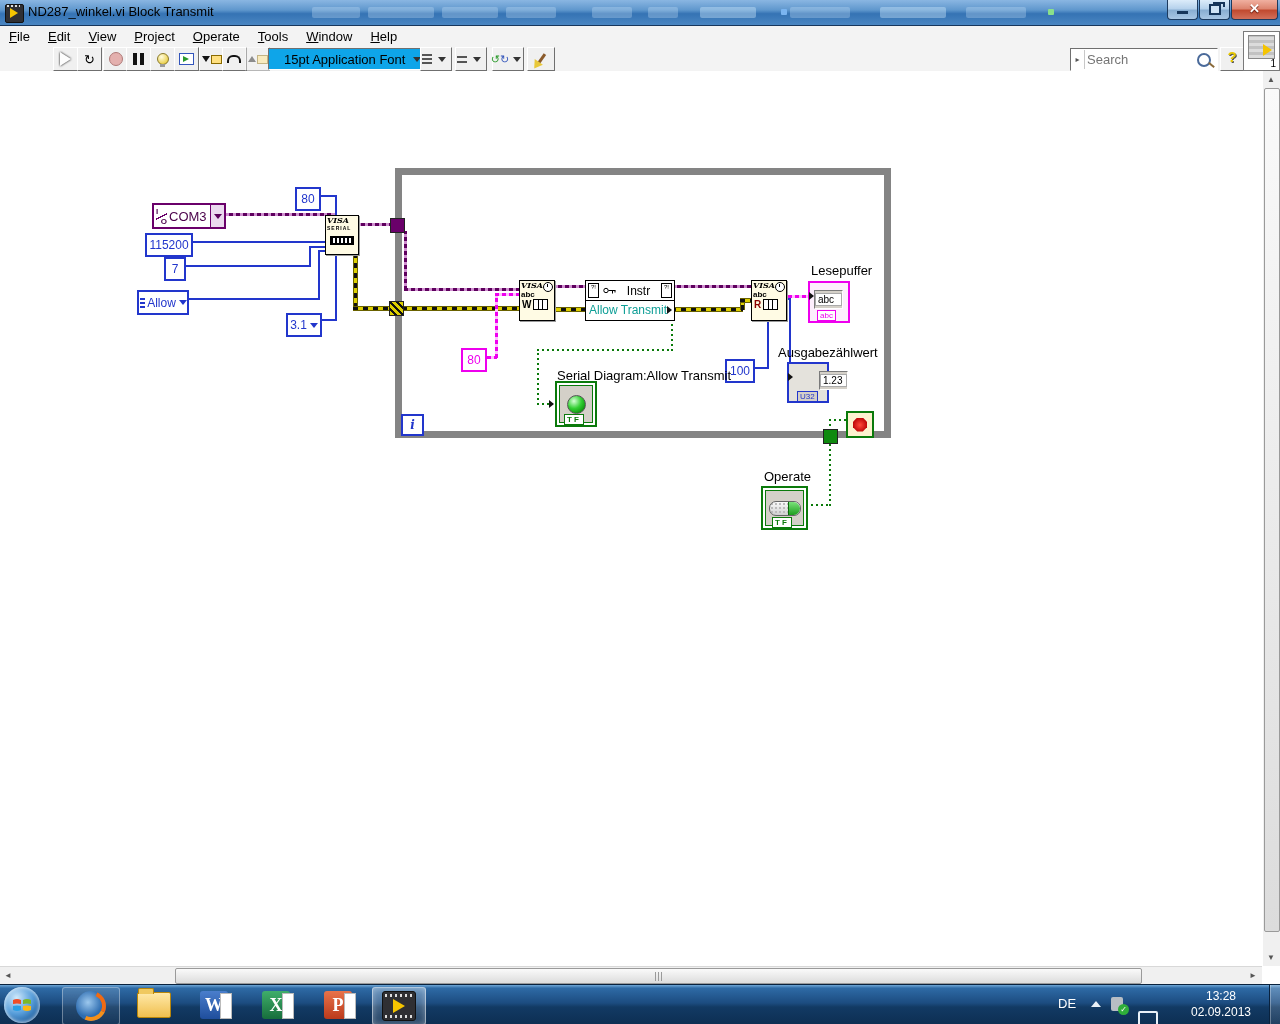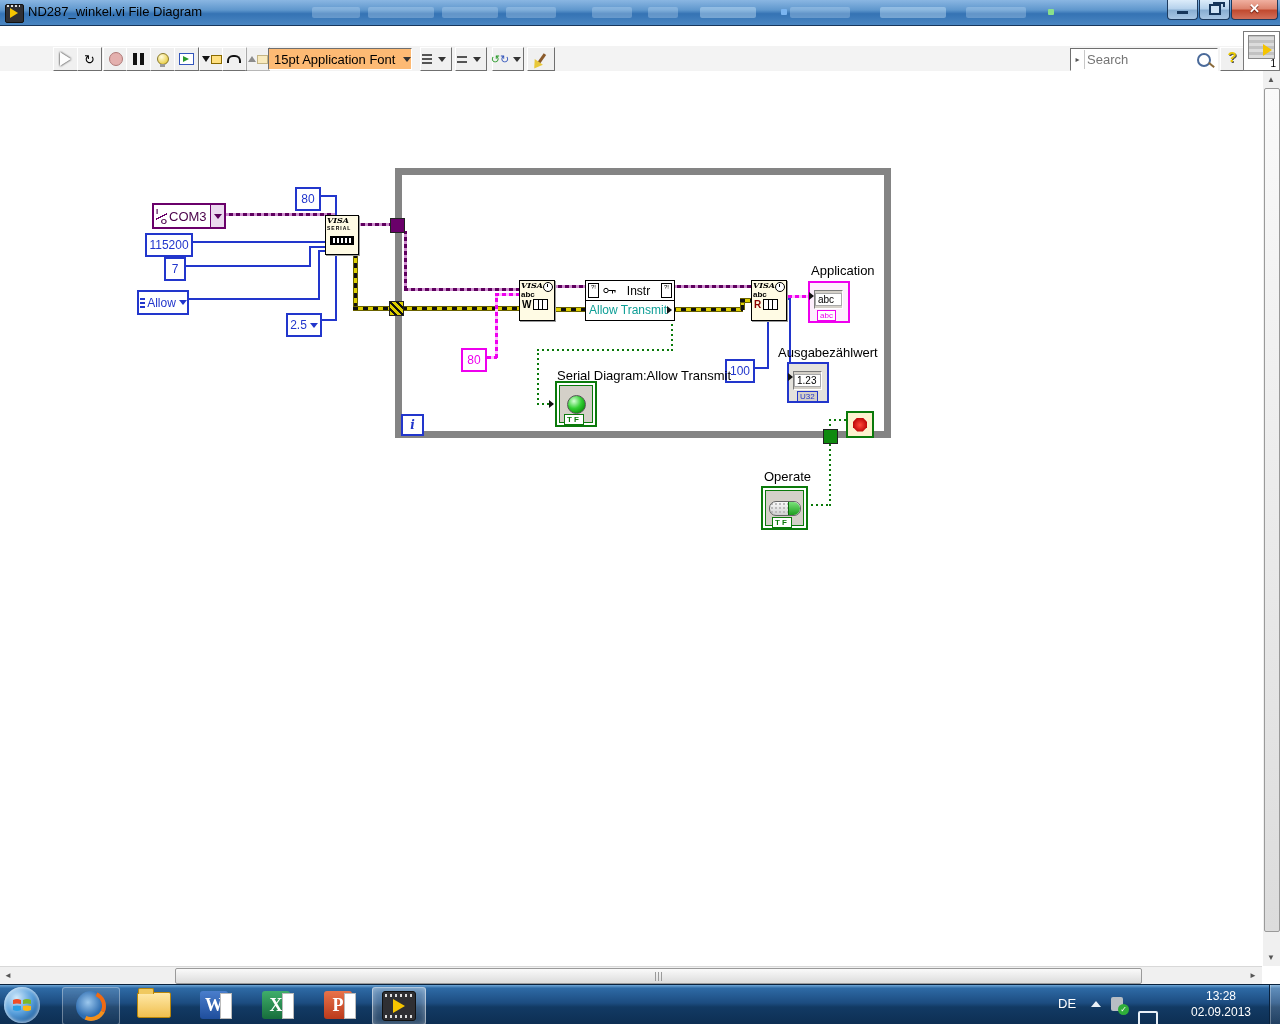--- a/index.html
+++ b/index.html
@@ -32,22 +32,22 @@
   .menu-item::first-letter{text-decoration:underline;}
   .toolbar{left:0;top:46px;width:1280px;height:25px;background:#f3f3f3;border-bottom:1px solid #808080;}
   .tbtn{position:absolute;top:1px;width:23px;height:22px;background:#f0f0f0;
     border:1px solid;border-color:#fff #6f6f6f #6f6f6f #fff;display:flex;align-items:center;justify-content:center;}
   .runarrow{width:0;height:0;border-left:11px solid #fdfdfd;border-top:7px solid transparent;border-bottom:7px solid transparent;filter:drop-shadow(0 0 1px #000);}
   .circ{width:12px;height:12px;border-radius:50%;background:#e4b0ae;border:1px solid #b07a78;}
   .pausebars{display:flex;gap:3px;}
   .pausebars b{display:block;width:4px;height:12px;background:#111;}
   .bulb{width:10px;height:10px;border-radius:50%;background:radial-gradient(circle at 35% 30%,#fffce0,#ecd355 70%,#b99a2a);border:1px solid #8a7a2a;position:relative;}
   .bulb:after{content:"";position:absolute;left:2px;top:10px;width:5px;height:3px;background:#9a9a9a;}
-  .fontbox{position:absolute;left:268px;top:2px;width:142px;height:20px;background:#fdba74;
-    border:1px solid;border-color:#6f6f6f #fff #fff #6f6f6f;display:flex;align-items:center;font-size:13px;}
+  .fontbox{position:absolute;left:268px;top:2px;width:142px;height:20px;background:#0ea5e9;
+    border:1px solid;border-color:#6f6f6f #fff #fff #6f6f6f;display:flex;align-items:center;font-size:13px;padding-left:10px;}
   .fontbox span.txt{flex:1;padding-left:5px;white-space:nowrap;}
   .ddsep{width:1px;height:16px;background:#9a9a9a;margin:0 2px;}
   .tri-dn{width:0;height:0;border-left:4px solid transparent;border-right:4px solid transparent;border-top:5px solid #333;margin:0 4px;}
   .searchbox{position:absolute;left:1070px;top:2px;width:146px;height:21px;background:#fff;
     border:1px solid;border-color:#6f6f6f #fff #fff #6f6f6f;display:flex;align-items:center;}
   .searchbox input{border:none;outline:none;flex:1;font:13px "Liberation Sans",sans-serif;color:#0c4a6e;min-width:0;background:transparent;}
   .histbtn{width:13px;height:19px;display:flex;align-items:center;justify-content:center;border-right:1px solid #c8c8c8;font-size:8px;color:#555;}
   .mag{width:10px;height:10px;border:2px solid #4a6a9a;border-radius:50%;position:relative;margin-right:6px;}
   .mag:after{content:"";position:absolute;left:9px;top:9px;width:7px;height:2px;background:#8a6a3a;transform:rotate(40deg);}
   .helpbtn{position:absolute;left:1220px;top:1px;width:22px;height:22px;background:#f0f0f0;border:1px solid;border-color:#fff #6f6f6f #6f6f6f #fff;
@@ -191,35 +191,45 @@
     <div class="ghost" style="left:700px;width:56px;background:rgba(215,238,255,.38);"></div>
     <div class="ghost" style="left:790px;width:60px;"></div>
     <div class="ghost" style="left:880px;width:66px;background:rgba(215,238,255,.38);"></div>
     <div class="ghost" style="left:966px;width:60px;"></div>
     <div class="dot" style="left:781px;background:#7ab4f0;"></div>
     <div class="dot" style="left:1048px;background:#8ae08a;"></div>
     <div class="abs title-ico">
         <em></em>
         <i></i>
       </div>
-    <div class="abs title-text">ND287_winkel.vi File Diagram</div>
+    <div class="abs title-text">ND287_winkel.vi Block Transmit</div>
     <div class="abs winbtns">
       <div class="winbtn">
           <span class="glyph-min"></span>
         </div>
       <div class="winbtn">
           <span class="glyph-rest2"></span>
           <span class="glyph-rest"></span>
         </div>
       <div class="winbtn close">
           <span class="glyph-x">✕</span>
         </div>
     </div>
   </div>
 
+  <div class="abs menubar">
+    <span class="menu-item">File</span>
+    <span class="menu-item">Edit</span>
+    <span class="menu-item">View</span>
+    <span class="menu-item">Project</span>
+    <span class="menu-item">Operate</span>
+    <span class="menu-item">Tools</span>
+    <span class="menu-item">Window</span>
+    <span class="menu-item">Help</span>
+  </div>
 
   <div class="abs toolbar">
     <div class="tbtn" style="left:53px;">
         <span class="runarrow"></span>
       </div>
     <div class="tbtn" style="left:77px;">
         <span class="swirl">↻</span>
       </div>
     <div class="tbtn" style="left:103px;">
         <span class="circ"></span>
@@ -362,21 +372,21 @@
     </div>
   <div class="abs const" style="left:137px;top:290px;width:48px;height:21px;">
     <span class="enumglyph"></span>
     <span>Allow</span>
       <span class="dd-blue"></span>
   </div>
   <div class="abs const" style="left:295px;top:187px;width:22px;height:20px;">
       <span>80</span>
     </div>
   <div class="abs const" style="left:286px;top:313px;width:32px;height:20px;">
-      <span>2.5</span>
+      <span>3.1</span>
       <span class="dd-blue"></span>
     </div>
 
   <div class="abs nodeicon" style="left:325px;top:215px;width:32px;height:38px;">
     <span class="visa-t">VISA</span>
     <span class="visa-serial-t">SERIAL</span>
     <span class="dip">
         <i></i>
       </span>
   </div>
@@ -417,32 +427,32 @@
       </span>
   </div>
 
   <div class="abs const pink" style="left:461px;top:348px;width:22px;height:20px;">
       <span>80</span>
     </div>
   <div class="abs const" style="left:725px;top:359px;width:26px;height:20px;">
       <span>100</span>
     </div>
 
-  <div class="abs lbl" style="left:811px;top:263px;">Application</div>
+  <div class="abs lbl" style="left:811px;top:263px;">Lesepuffer</div>
   <div class="abs stringind" style="left:808px;top:281px;width:38px;height:38px;"></div>
   <div class="abs tri-r" style="left:809px;top:292px;"></div>
   <div class="abs sunken" style="left:814px;top:290px;width:27px;height:17px;">
       <span class="field">abc</span>
     </div>
   <div class="abs typetag-pink" style="left:817px;top:310px;">abc</div>
 
   <div class="abs lbl" style="left:778px;top:345px;">Ausgabezählwert</div>
   <div class="abs numind" style="left:787px;top:362px;width:38px;height:37px;"></div>
   <div class="abs tri-r" style="left:788px;top:373px;"></div>
-  <div class="abs sunken" style="left:793px;top:371px;width:27px;height:17px;">
+  <div class="abs sunken" style="left:819px;top:371px;width:27px;height:17px;">
       <span class="field">1.23</span>
     </div>
   <div class="abs typetag-blue" style="left:797px;top:391px;">U32</div>
 
   <div class="abs lbl" style="left:557px;top:368px;">Serial Diagram:Allow Transmit</div>
   <div class="abs boolframe" style="left:555px;top:381px;width:38px;height:42px;">
       <span class="led"></span>
     </div>
   <div class="abs tftab" style="left:564px;top:414px;">TF</div>
 

